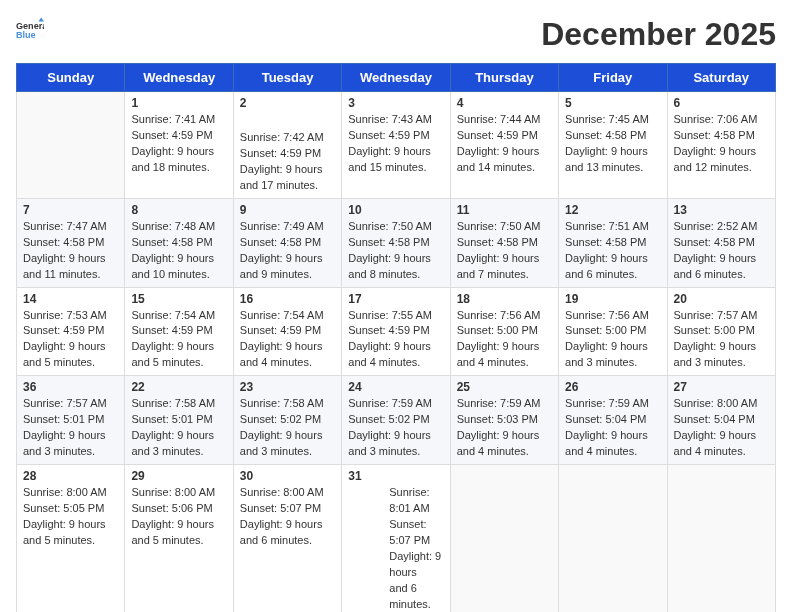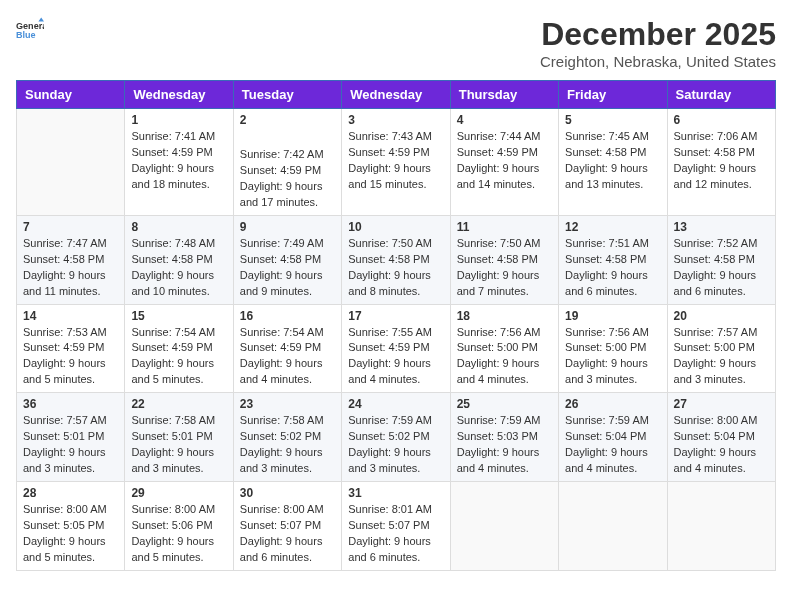--- a/index.html
+++ b/index.html
@@ -36,23 +36,23 @@
     .subtitle {
       font-size: 15px;
       color: #555;
     }
     .calendar {
       width: 100%;
       border-collapse: collapse;
       border: 1px solid #ccc;
     }
     .calendar th {
-      background-color: #6d28d9;
+      background-color: #1d4ed8;
       color: #fff;
-      text-align: left;
+      text-align: center;
       padding: 6px 8px;
       font-size: 13px;
       border: 1px solid #3a6ab8;
     }
     .calendar td {
       vertical-align: top;
       border: 1px solid #ddd;
       padding: 4px 6px;
       width: calc(100% / 7);
       min-height: 80px;
@@ -83,21 +83,20 @@
 <div class="header">
   <div class="logo">
     <svg class="logo-icon" viewBox="0 0 40 40" xmlns="http://www.w3.org/2000/svg">
       <text x="0" y="18" font-size="13" font-weight="bold" fill="#333">General</text>
       <text x="0" y="32" font-size="13" font-weight="bold" fill="#4a90d9">Blue</text>
       <polygon points="32,8 40,8 36,2" fill="#4a90d9"></polygon>
     </svg>
   </div>
   <div class="title-block">
     <div class="main-title">December 2025</div>
-    <div class="subtitle">Creighton, Nebraska, United States</div>
   </div>
 </div>
 
 <table class="calendar">
   <thead>
     <tr>
     <th>Sunday</th>
         <th>Wednesday</th>
         <th>Tuesday</th>
         <th>Wednesday</th>
@@ -190,21 +189,21 @@
         </td>
         <td>
           <div class="day-number">12</div>
           <div class="day-info" style="white-space: pre-line;">Sunrise: 7:51 AM
 Sunset: 4:58 PM
 Daylight: 9 hours
 and 6 minutes.</div>
         </td>
         <td>
           <div class="day-number">13</div>
-          <div class="day-info" style="white-space: pre-line;">Sunrise: 7:52 AM
+          <div class="day-info" style="white-space: pre-line;">Sunrise: 2:52 AM
 Sunset: 4:58 PM
 Daylight: 9 hours
 and 6 minutes.</div>
         </td>
       </tr>
       <tr>
         <td>
           <div class="day-number">14</div>
           <div class="day-info" style="white-space: pre-line;">Sunrise: 7:53 AM
 Sunset: 4:59 PM
@@ -322,21 +321,21 @@
         </td>
         <td>
           <div class="day-number">30</div>
           <div class="day-info" style="white-space: pre-line;">Sunrise: 8:00 AM
 Sunset: 5:07 PM
 Daylight: 9 hours
 and 6 minutes.</div>
         </td>
         <td>
           <div class="day-number">31</div>
-          <div class="day-info" style="white-space: pre-line;">Sunrise: 8:01 AM
+          <div class="day-info" style="white-space: pre-line; margin-left: 41px;">Sunrise: 8:01 AM
 Sunset: 5:07 PM
 Daylight: 9 hours
 and 6 minutes.</div>
         </td>
         <td class="empty"></td>
         <td class="empty"></td>
         <td class="empty"></td>
       </tr>
     </tbody>
 </table>

